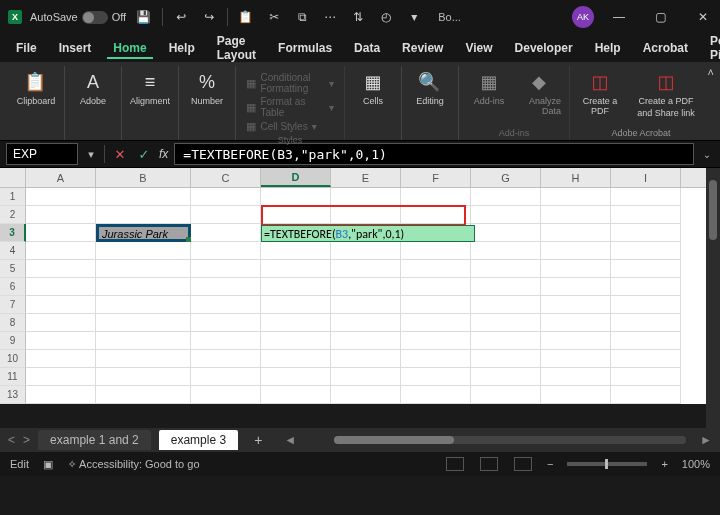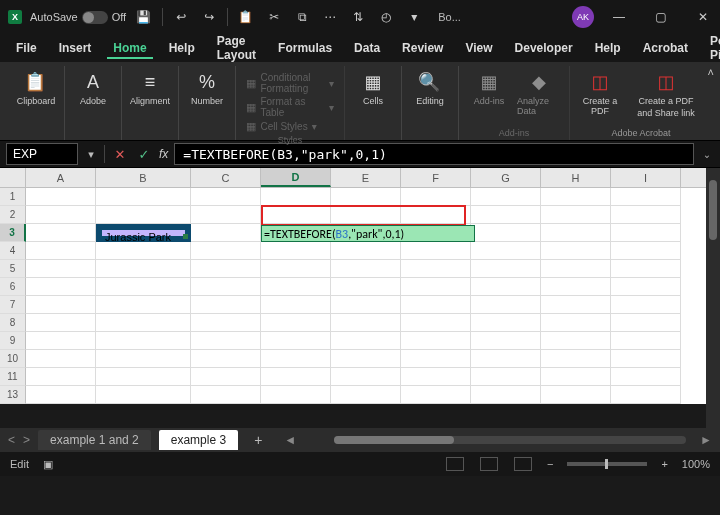--- a/index.html
+++ b/index.html
@@ -53,21 +53,21 @@
   .grid { position:relative; background:#fff; color:#000;}
   .colhdr { height:20px; display:flex; background:#e8e8e8; border-bottom:1px solid #bfbfbf;}
   .corner { width:26px; border-right:1px solid #bfbfbf; background:#e8e8e8;}
   .colh { border-right:1px solid #bfbfbf; text-align:center; font-size:11px; color:#555; display:flex; align-items:center; justify-content:center;}
   .colh.active { background:#d0d0d0; color:#127346; font-weight:bold; border-bottom:2px solid #127346;}
   .rows { }
   .row { height:18px; display:flex;}
   .rowh { width:26px; border-right:1px solid #bfbfbf; border-bottom:1px solid #dcdcdc; background:#e8e8e8; text-align:center; font-size:10px; color:#555; display:flex; align-items:center; justify-content:center;}
   .rowh.active { background:#d0d0d0; color:#127346; font-weight:bold; border-right:2px solid #127346;}
   .cell { border-right:1px solid #dcdcdc; border-bottom:1px solid #dcdcdc; font-size:11px; padding:1px 3px; overflow:visible; white-space:nowrap; position:relative;}
-  .cell.b3 { background:#c4b5fd; border:6px solid #0c4a6e;}
+  .cell.b3 { background:#a3a3a3; border:3px solid #0c4a6e;font-style:italic;}
   .cell.b3 .handle { position:absolute; right:-3px; bottom:-3px; width:5px; height:5px; background:#2b7d46;}
   .red-box { position:absolute; border:2px solid #e02424; z-index:5; pointer-events:none;}
   .edit-cell { background:#9be6b4; font-family:Calibri,Arial,sans-serif; font-size:12px; color:#000; padding:0px 2px; height:17px; display:flex; align-items:center; white-space:nowrap; border:1px solid #127346; z-index:6;}
   .edit-cell .ref { color:#2a72c8;}
   .tooltip { position:absolute; background:#fefee6; border:1px solid #999; color:#333; font-size:10px; padding:2px 6px; z-index:7; white-space:nowrap;}
   .tooltip b { font-weight:bold;}
 
   
   .tabsbar { height:24px; background:#2c2c2c; display:flex; align-items:center; padding:0 8px; gap:8px; position:relative;}
   .tab-nav { color:#888; font-size:12px;}
@@ -202,21 +202,21 @@
     <div class="rg-label"></div>
   </div>
   <div class="rgroup rg-disabled">
     <div class="ribbon-row">
       <div class="rg-big">
           <div class="ic">▦</div>
           <span>Add-ins</span>
         </div>
       <div class="rg-big">
           <div class="ic">◆</div>
-          <span style="text-align:left;">Analyze Data</span>
+          <span style="text-align:right;">Analyze Data</span>
         </div>
     </div>
     <div class="rg-label">Add-ins</div>
   </div>
   <div class="rgroup">
     <div class="ribbon-row">
       <div class="rg-big">
           <div class="ic" style="color:#d33;">◫</div>
           <span style="text-align:center;">Create a PDF</span>
         </div>
@@ -425,20 +425,21 @@
   <span class="tabs-arrow">◄</span>
   <div class="tabs-scroll-track">
       <div class="tabs-scroll-thumb"></div>
     </div>
   <span class="tabs-arrow">►</span>
 </div>
 
 <div class="statusbar">
   <span>Edit</span>
   <span>▣</span>
+  <span>✧ <span>Accessibility: Good to go</span></span>
   <div class="spacer"></div>
   <div class="view-btn"></div>
   <div class="view-btn"></div>
   <div class="view-btn"></div>
   <span>−</span>
   <div class="zoom-track">
       <div class="zoom-thumb"></div>
     </div>
   <span>+</span>
   <span>100%</span>

